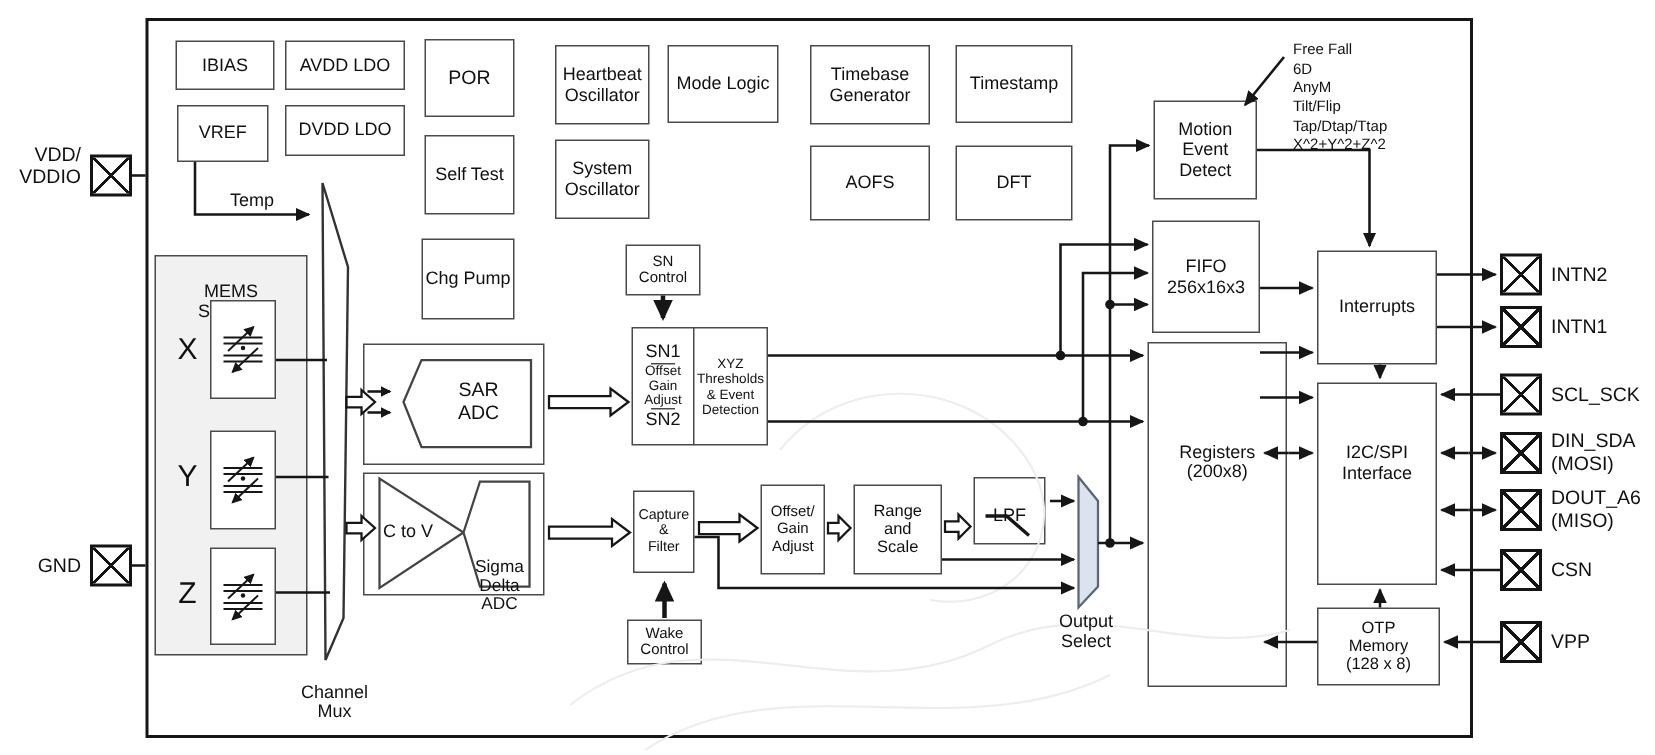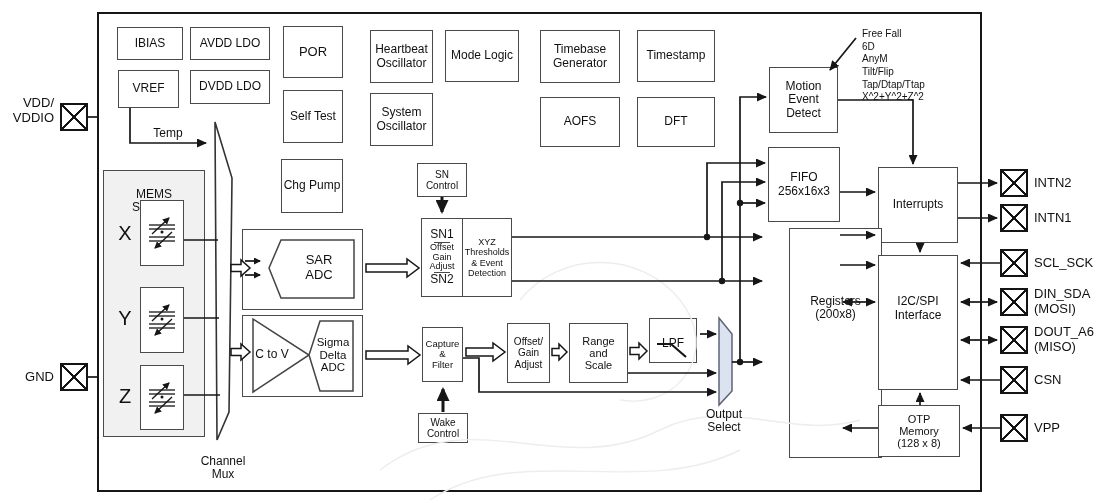--- a/index.html
+++ b/index.html
@@ -10,21 +10,21 @@
        white-space:pre-line;line-height:1.12;font-size:12px;z-index:1;}
   .lbl{position:absolute;box-sizing:border-box;display:flex;align-items:center;justify-content:center;
        text-align:center;white-space:pre-line;line-height:1.12;font-size:12px;z-index:7;}
   .left-align{justify-content:flex-start;text-align:left;}
   .right-align{justify-content:flex-end;text-align:right;}
   .top-align{align-items:flex-start;}
   .fs9{font-size:9px;}
   .fs95{font-size:9.5px;}
   .fs10{font-size:10px;}
   .fs11{font-size:11px;}
-  .fs115{font-size:11.5px;}
+  .fs115{font-size:11.5px;margin-top:36px;}
   .fs13{font-size:13px;}
   .fs20{font-size:20px;}
   .grey{background:#f1f1f1;}
   .chip{position:absolute;left:97px;top:12px;width:881px;height:476px;
         border:2px solid #161616;background:transparent;z-index:0;}
   .pin{position:absolute;width:28px;height:28px;box-sizing:border-box;border:2px solid #141414;z-index:2;
        background:
         linear-gradient(to top right,transparent calc(50% - 1.1px),#141414 calc(50% - 1.1px),#141414 calc(50% + 1.1px),transparent calc(50% + 1.1px)),
         linear-gradient(to bottom right,transparent calc(50% - 1.1px),#141414 calc(50% - 1.1px),#141414 calc(50% + 1.1px),transparent calc(50% + 1.1px)),
         #fff;}
@@ -56,21 +56,21 @@
   <div class="box" style="left:540px;top:97px;width:80px;height:50px;">AOFS</div>
   <div class="box" style="left:637px;top:97px;width:78px;height:50px;">DFT</div>
   <div class="box" style="left:637px;top:30px;width:78px;height:52px;">Timestamp</div>
 
   <div class="box" style="left:769px;top:67px;width:69px;height:66px;">Motion
 Event
 Detect</div>
   <div class="box" style="left:768px;top:147px;width:72px;height:75px;">FIFO
 256x16x3</div>
   <div class="box" style="left:878px;top:167px;width:80px;height:76px;">Interrupts</div>
-  <div class="box" style="left:765px;top:228px;width:93px;height:230px;padding-bottom:70px;margin-left:24px;">Registers
+  <div class="box" style="left:765px;top:228px;width:93px;height:230px;padding-bottom:70px;">Registers
 (200x8)</div>
   <div class="box" style="left:878px;top:255px;width:80px;height:135px;padding-bottom:28px;">I2C/SPI
 Interface</div>
   <div class="box fs11" style="left:878px;top:405px;width:82px;height:52px;">OTP
 Memory
 (128 x 8)</div>
 
   <div class="box fs10" style="left:417px;top:163px;width:50px;height:34px;">SN
 Control</div>
   <div class="box" style="left:421px;top:218px;width:42px;height:79px;flex-direction:column;align-items:stretch;padding:12px;">

